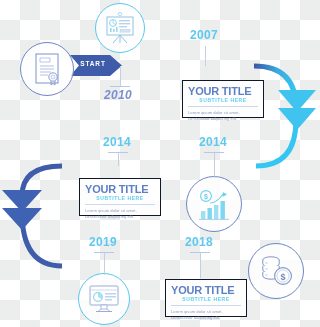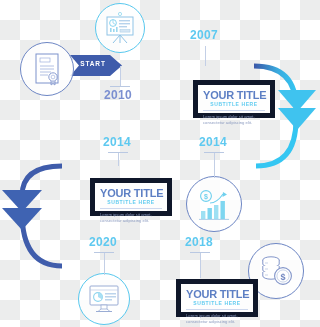--- a/index.html
+++ b/index.html
@@ -26,33 +26,32 @@
   }
   .circle-icon svg{display:block;}
   .ci-indigo{border:1.3px solid #6d86c4;}
   .ci-cyan{border:1.3px solid #58c8ee;}
 
   
   .year{
     position:absolute;font-size:12px;font-weight:700;letter-spacing:.3px;
     color:#5ec9f0;white-space:nowrap;
   }
-  .year.indigo{color:#7b8fd0;}
+  .year.indigo{color:#7b8fd0;font-style:italic;}
 
   
   .stem{position:absolute;background:#c3cfe6;width:1px;}
   .stem-cap{position:absolute;background:#b9c8e2;height:1px;}
 
   
   .card{
     position:absolute;box-sizing:border-box;
     background:rgba(255,255,255,.86);
-    border:5px solid #0f172a;
+    border:1px solid #0f172a;
     padding:4px 5px 5px 5px;
-    margin-left:11px;
   }
   .card-title{
     font-size:11px;font-weight:700;color:#5d7fc4;letter-spacing:-.2px;
     line-height:12px;white-space:nowrap;
   }
   .card-sub{
     font-size:5px;font-weight:700;color:#64cdf0;letter-spacing:.6px;
     text-align:center;line-height:7px;text-transform:uppercase;
     padding-bottom:2px;border-bottom:1px solid #cdd8ee;margin-bottom:3px;
   }
@@ -231,21 +230,21 @@
   <div class="stem" style="left:104px;top:266px;height:9px;"></div>
 
   <div class="stem" style="left:200px;top:252px;height:14px;"></div>
   <div class="stem-cap" style="left:190px;top:252px;width:20px;"></div>
   <div class="stem" style="left:200px;top:266px;height:12px;"></div>
 
   <span class="year indigo" style="left:104px;top:88px;">2010</span>
   <span class="year" style="left:190px;top:28px;">2007</span>
   <span class="year" style="left:103px;top:135px;">2014</span>
   <span class="year" style="left:199px;top:135px;">2014</span>
-  <span class="year" style="left:89px;top:235px;">2020</span>
+  <span class="year" style="left:89px;top:235px;">2019</span>
   <span class="year" style="left:185px;top:235px;">2018</span>
 
   <div class="card" style="left:182px;top:80px;width:82px;height:38px;">
     <div class="card-title">YOUR TITLE</div>
     <div class="card-sub">SUBTITLE HERE</div>
     <div class="card-body">Lorem ipsum dolor sit amet, consectetur adipiscing elit.</div>
   </div>
 
   <div class="card" style="left:79px;top:178px;width:82px;height:38px;">
     <div class="card-title">YOUR TITLE</div>

